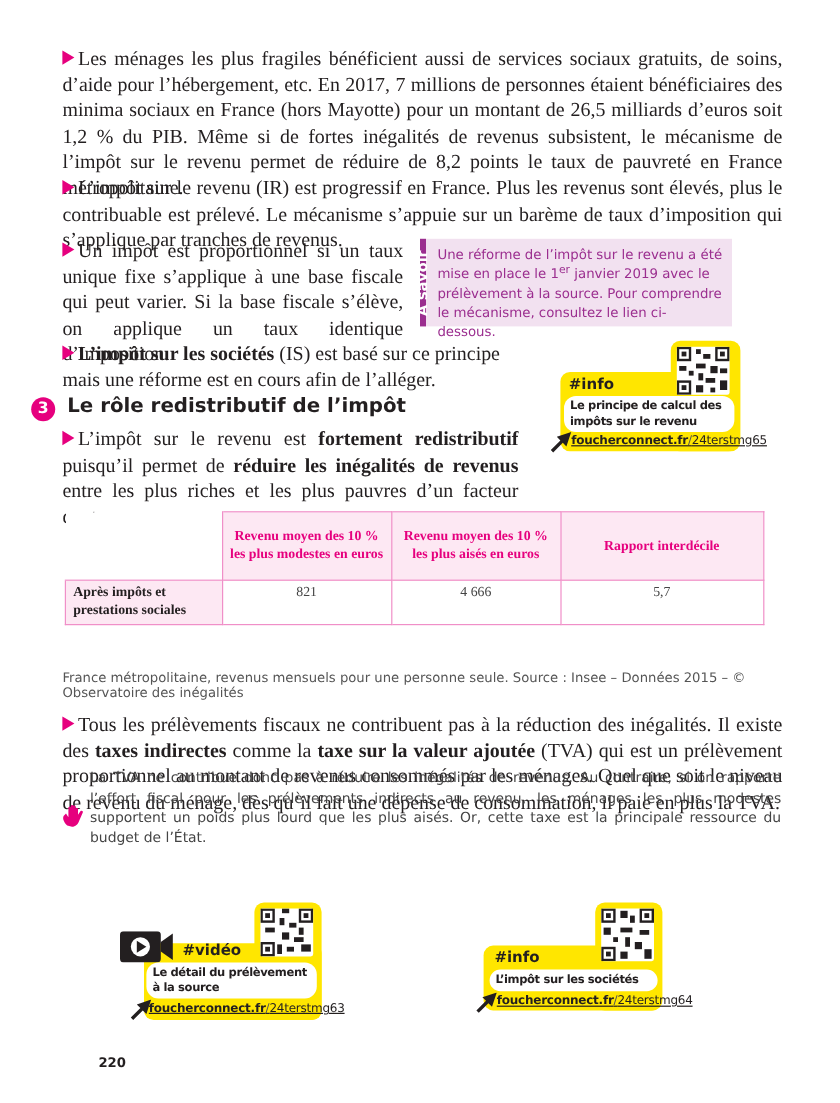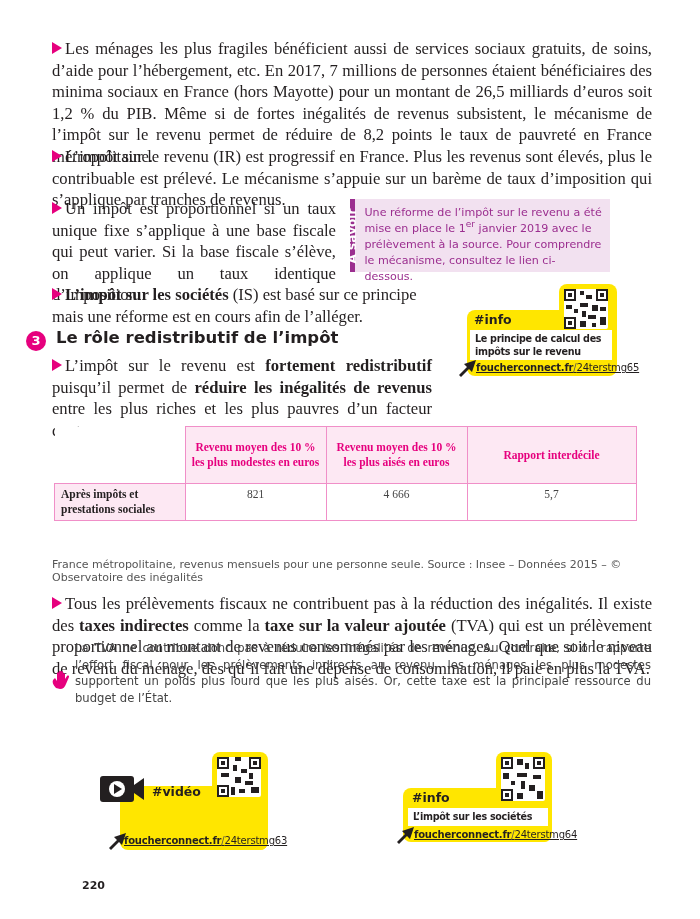--- a/index.html
+++ b/index.html
@@ -12,21 +12,21 @@
   
   .savoir { position:absolute; left:350px; top:199px; width:260px; height:73px; background:#f2e1f0; display:flex; }
   .savoir-tab { width:18px; background:#9b2e8f; position:relative; }
   .savoir-tab span { position:absolute; left:50%; top:50%; transform:translate(-50%,-50%) rotate(-90deg); color:#fff; font-family:"DejaVu Sans", sans-serif; font-weight:bold; font-size:12px; white-space:nowrap; }
   .savoir-text { padding:6px 8px 4px 10px; font-family:"DejaVu Sans", sans-serif; font-size:11.1px; line-height:16px; color:#9b2e8f; }
 
   
   .card { position:absolute; }
   .card .yellow { position:absolute; background:#ffe600; border-radius:8px; }
   .card .tag { position:absolute; font-family:"DejaVu Sans", sans-serif; font-weight:bold; font-size:12.5px; color:#231f20; }
-  .card .inner { position:absolute; background:#fff; border-radius:0; font-family:"DejaVu Sans", sans-serif; font-weight:bold; font-size:9.6px; line-height:12.5px; color:#231f20; padding:3px 5px; box-sizing:border-box; letter-spacing:-0.3px; }
+  .card .inner { position:absolute; background:#fff; border-radius:10px; font-family:"DejaVu Sans", sans-serif; font-weight:bold; font-size:9.6px; line-height:12.5px; color:#231f20; padding:3px 5px; box-sizing:border-box; letter-spacing:-0.3px; }
   .card .link { position:absolute; font-family:"DejaVu Sans", sans-serif; font-size:10px; color:#231f20; text-decoration:underline; letter-spacing:-0.2px; white-space:nowrap; }
   .card .link .lbl { font-weight:bold; }
   .card .link .slash { color:#555; }
   .card .arrow { position:absolute; width:0; height:0; }
   .qr { position:absolute; background:#fff; border:3px solid #ffe600; box-sizing:border-box; border-radius:5px; }
   .qr svg { display:block; }
 
   
   .section-num { position:absolute; left:26px; top:331px; width:20px; height:20px; border-radius:50%; background:#e6007e; color:#fff; font-family:"DejaVu Sans", sans-serif; font-weight:bold; font-size:13px; text-align:center; line-height:20px; }
   .section-title { position:absolute; left:56px; top:328px; font-family:"DejaVu Sans", sans-serif; font-weight:bold; font-size:16.5px; color:#231f20; }
@@ -172,20 +172,21 @@
         <rect x="17" y="15" width="4" height="3" fill="#231f20"></rect>
     </svg>
   </div>
   <svg style="position:absolute; left:0; top:24px;" width="50" height="26" viewBox="0 0 50 26">
     <rect x="0" y="0" width="34" height="26" rx="3" fill="#231f20"></rect>
     <circle cx="17" cy="13" r="8" fill="#fff"></circle>
     <path d="M14 8 L22 13 L14 18 Z" fill="#231f20"></path>
     <path d="M34 9 L44 2 L44 24 L34 17 Z" fill="#231f20"></path>
   </svg>
   <div class="tag" style="left:52px; top:32px;">#vidéo</div>
+  <div class="inner" style="left:22px; top:50px; width:142px; height:30px;">Le détail du prélèvement à la source</div>
   <svg class="arrow" style="left:8px; top:81px; width:20px; height:18px;" viewBox="0 0 20 18">
       <path d="M18 0 L6 4 L9 7 L1 15 L3 17 L11 9 L14 12 Z" fill="#231f20"></path>
     </svg>
   <div class="link" style="left:24px; top:83px;"><span class="lbl">foucherconnect.fr</span><span class="slash">/</span><span>24terstmg63</span></div>
 </div>
 
 <div class="card" style="left:400px; top:752px; width:170px; height:96px;">
   <div class="yellow" style="left:3px; top:36px; width:148px; height:54px;"></div>
   <div class="yellow" style="left:96px; top:0px; width:56px; height:90px;"></div>
   <div class="qr" style="left:98px; top:2px; width:50px; height:50px;">

